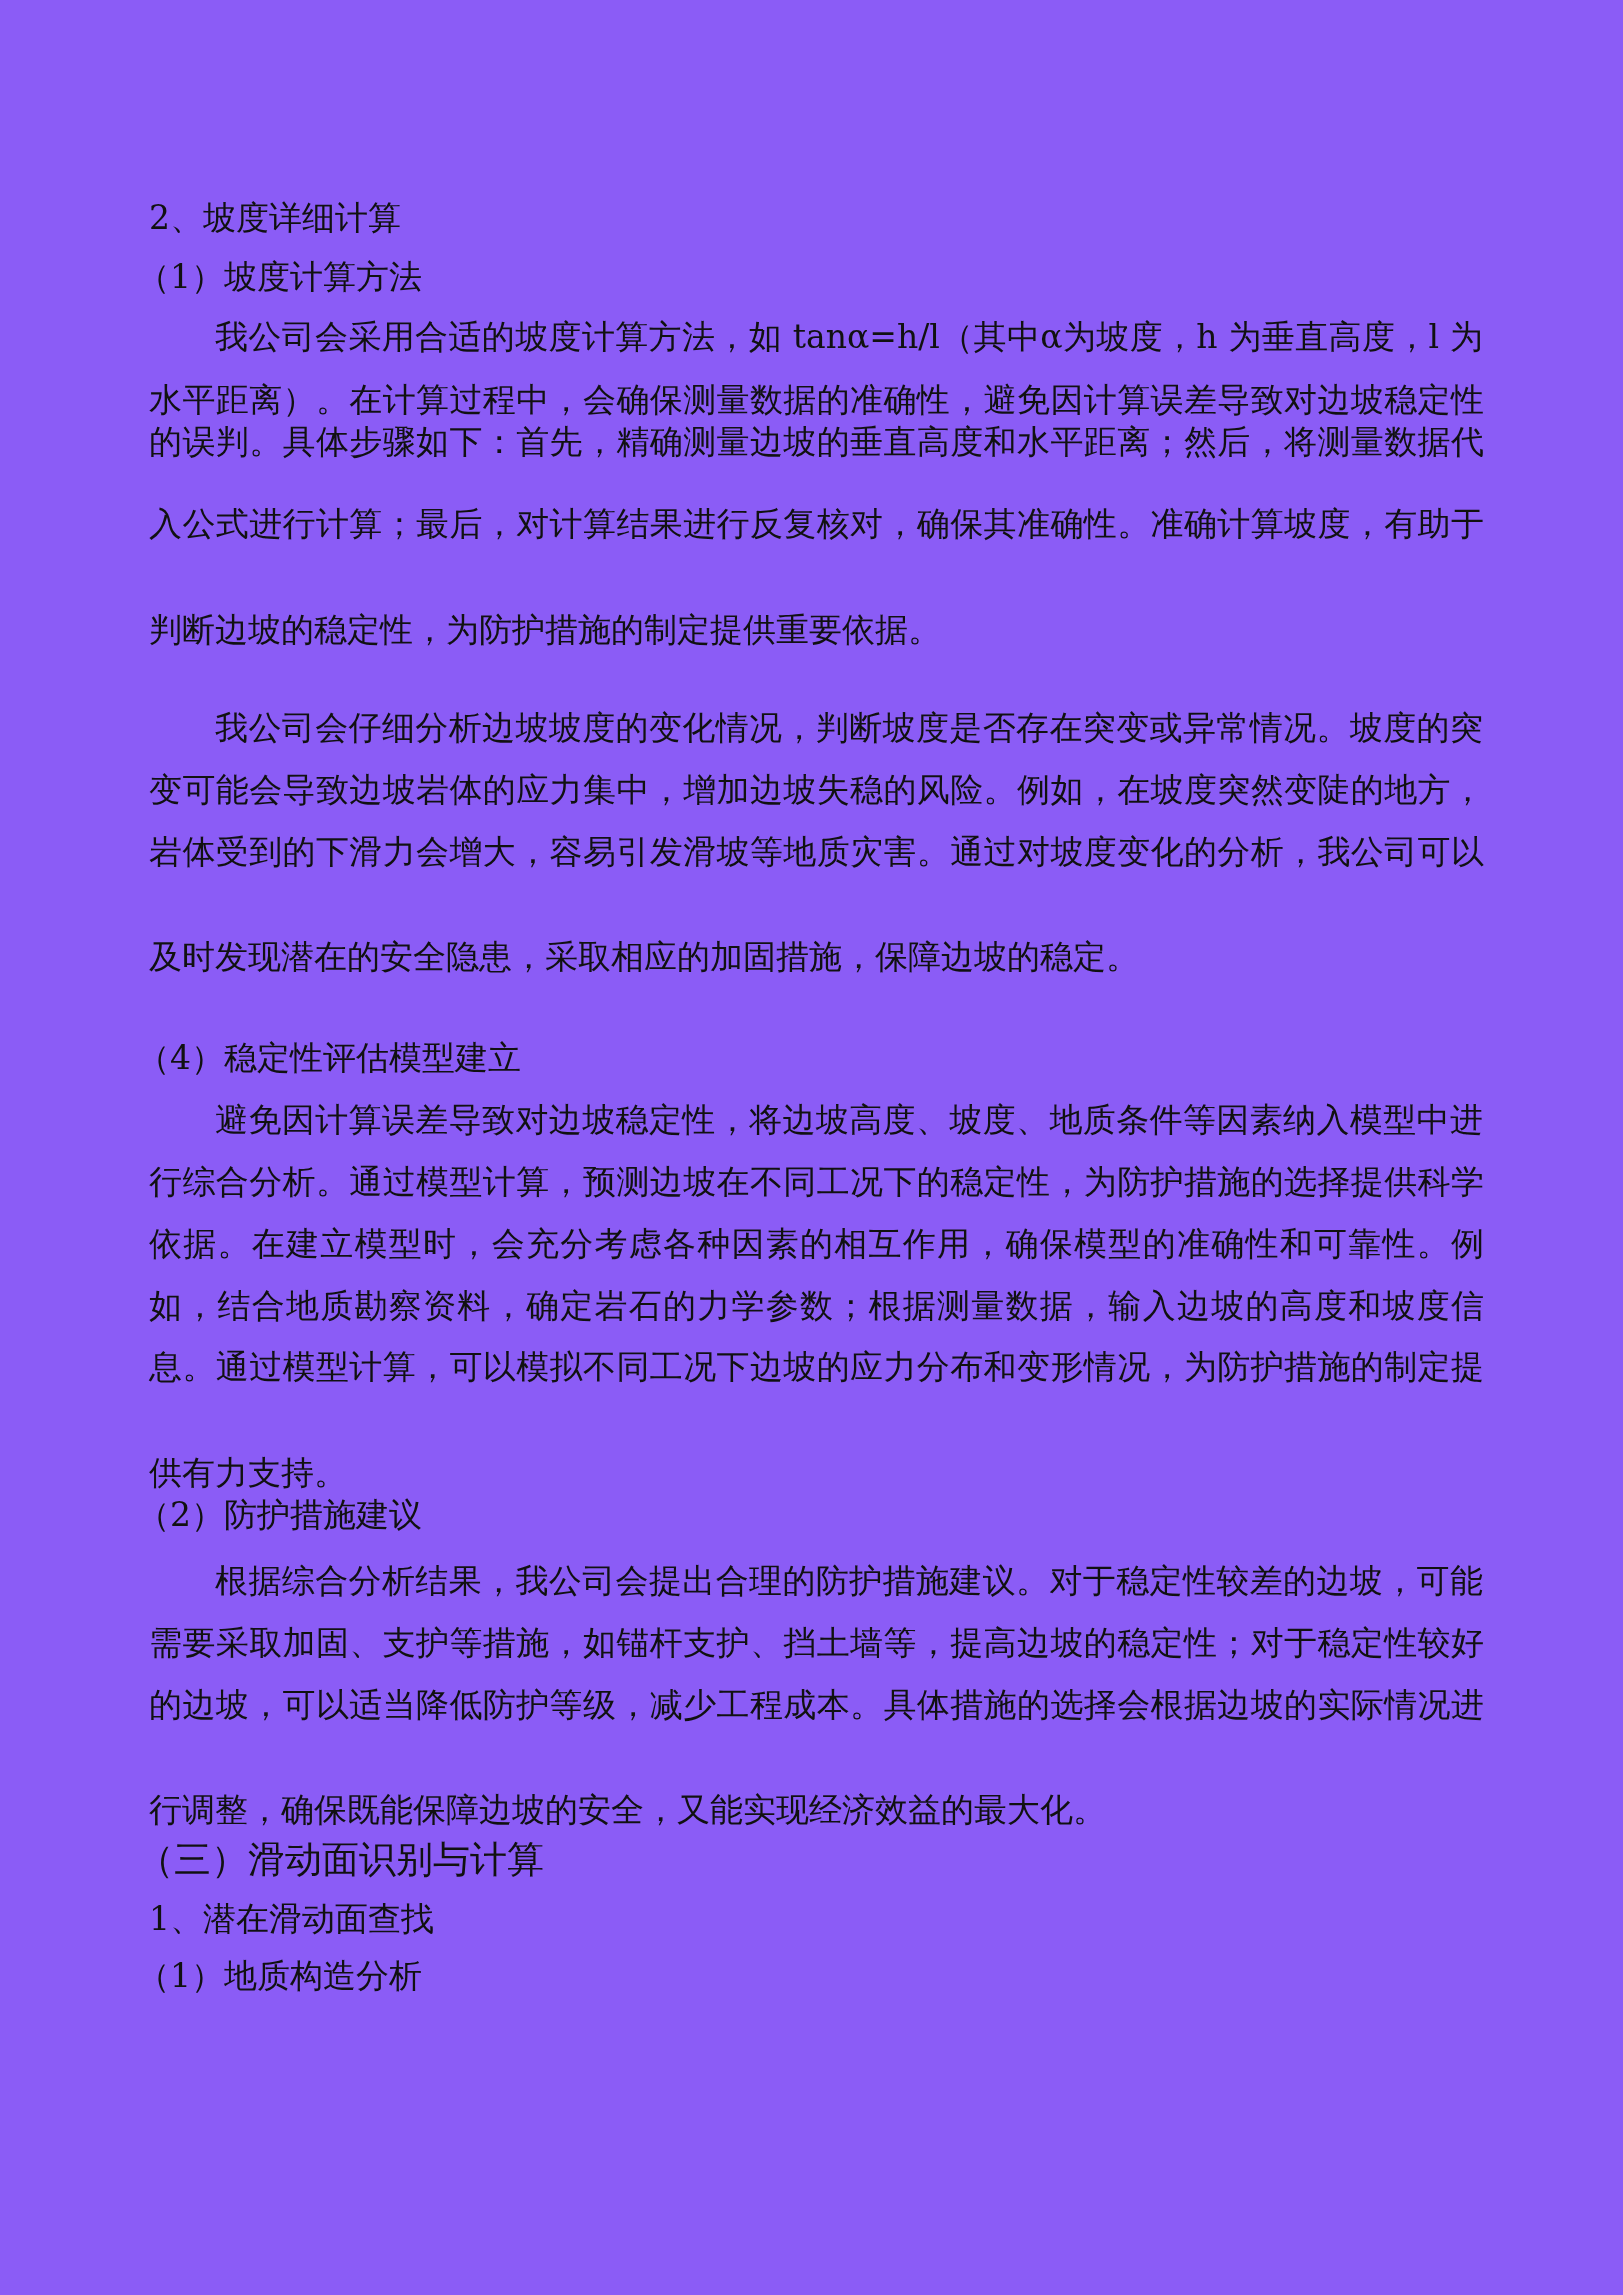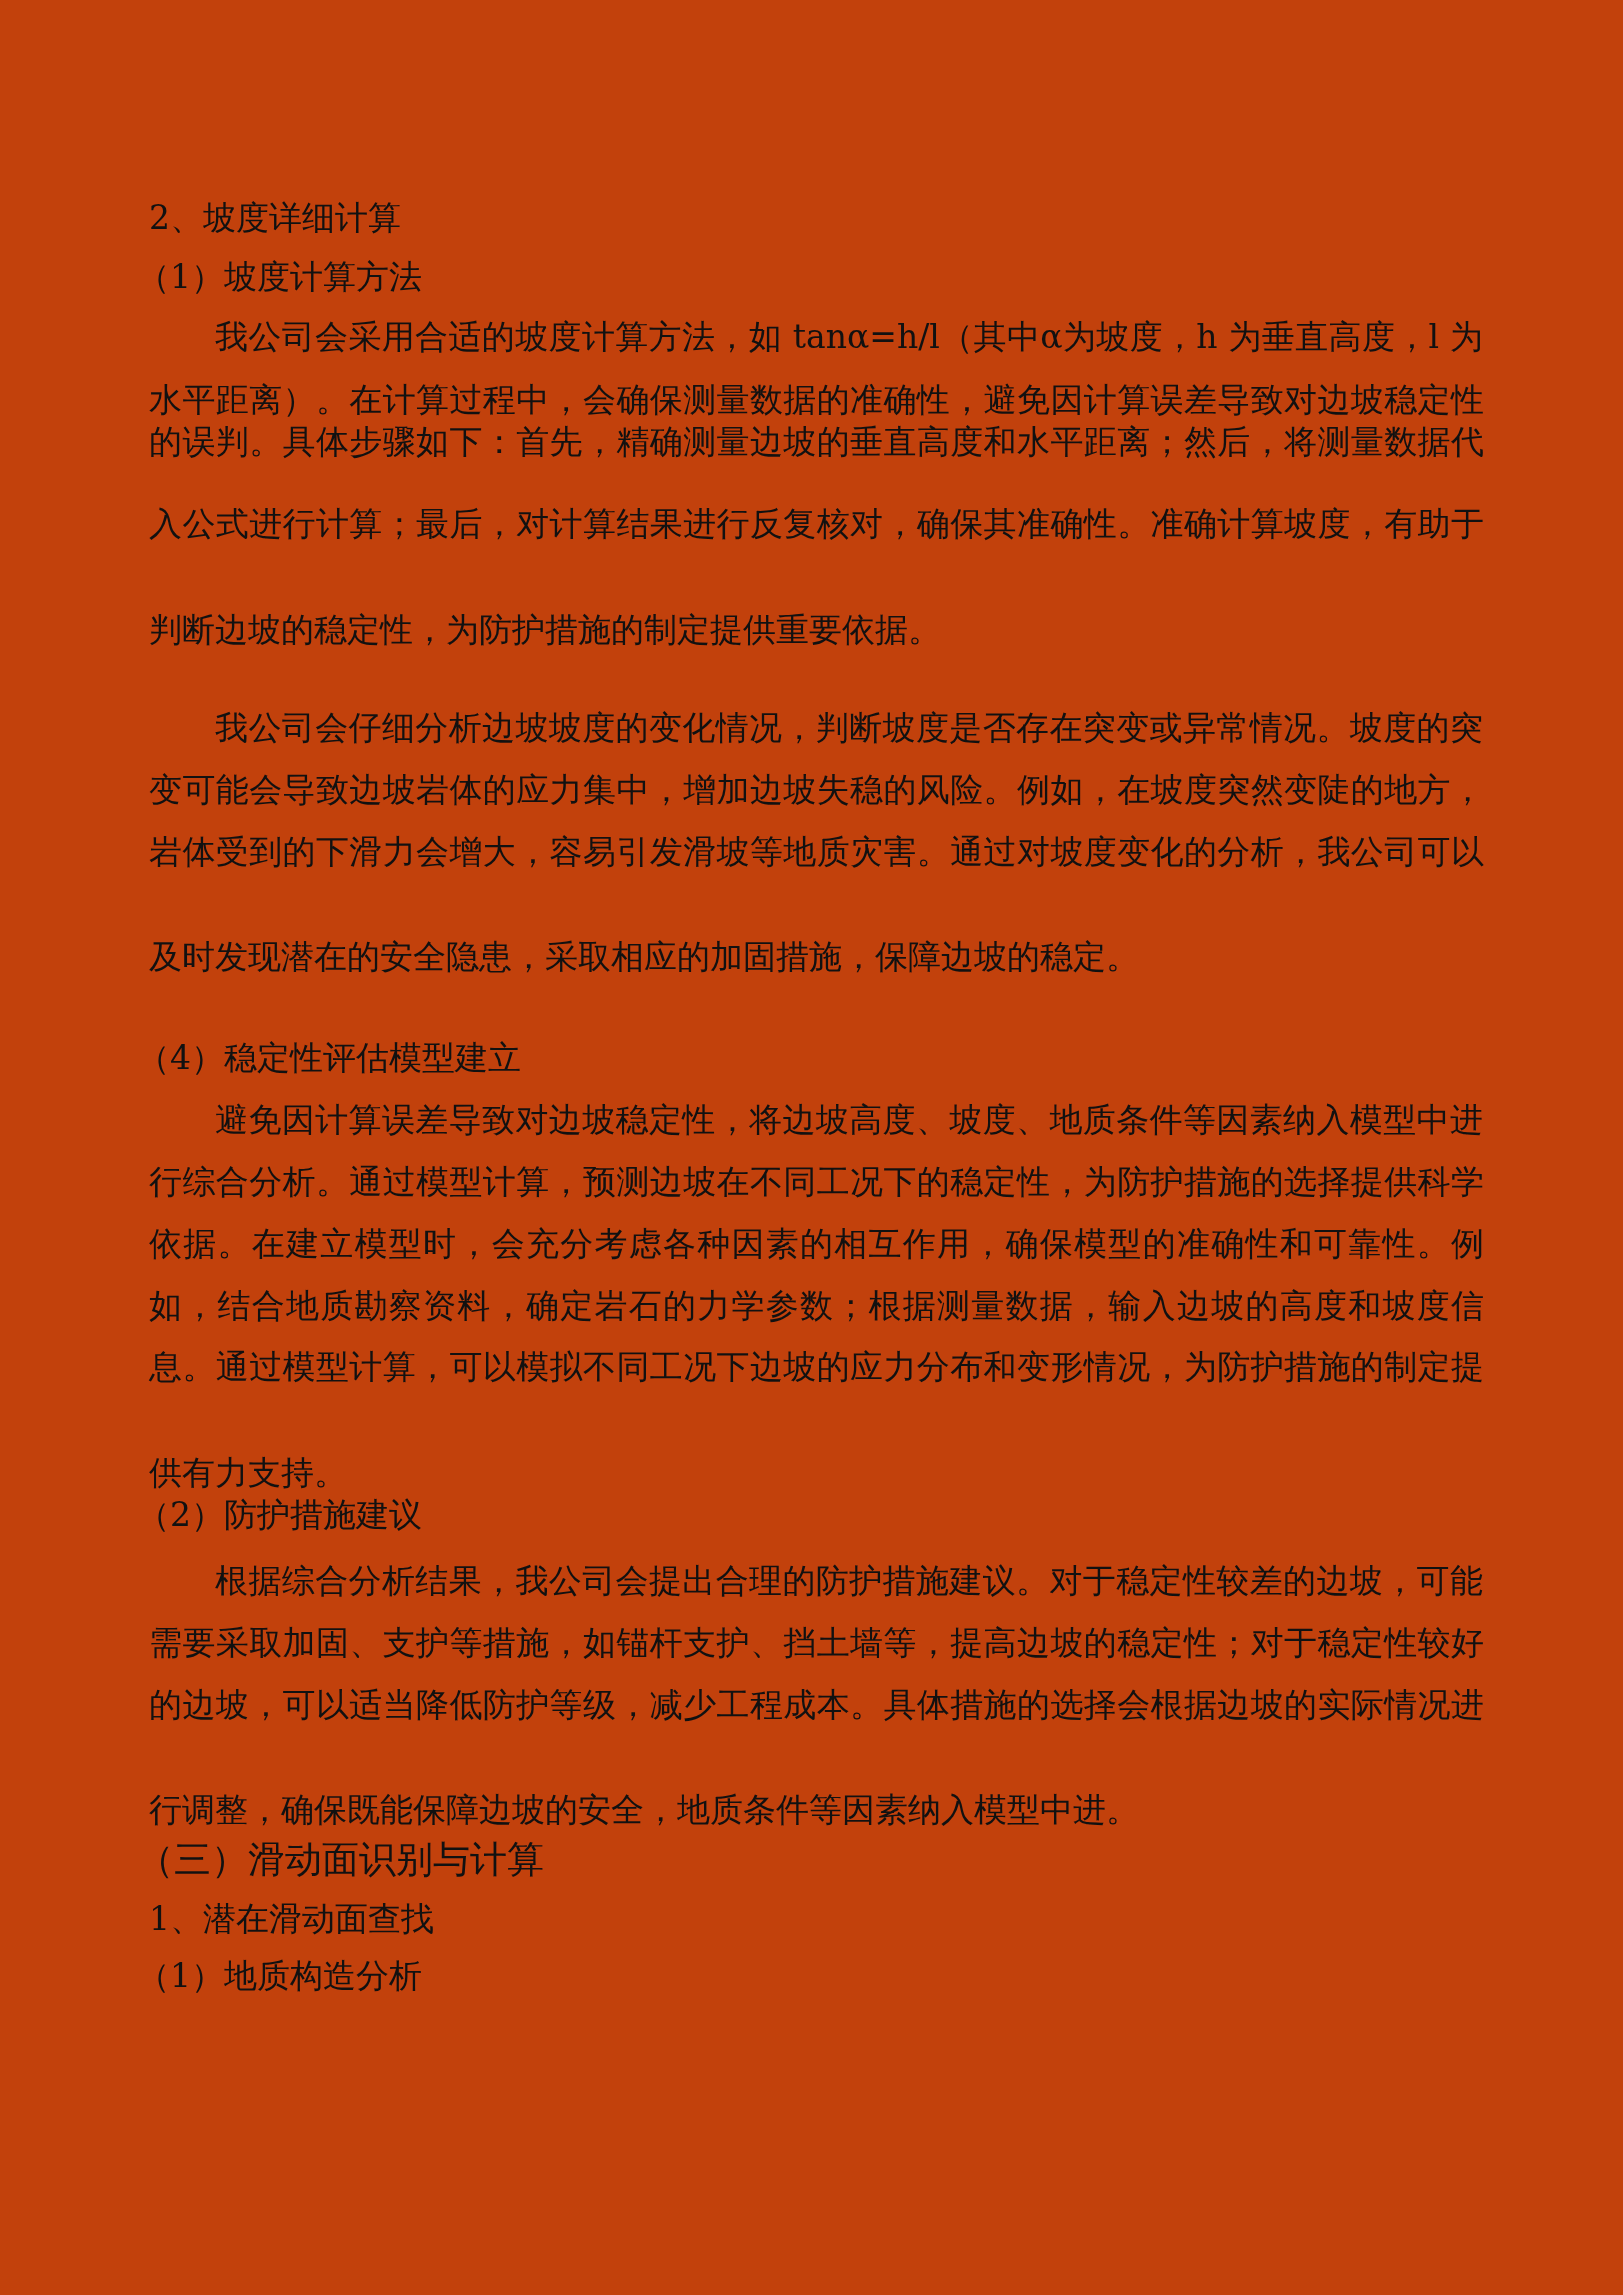--- a/index.html
+++ b/index.html
@@ -1,17 +1,17 @@
 <!DOCTYPE html>
 <html style="font-size:10.5px"><head>
 <meta charset="utf-8">
 <style>
   html, body { margin: 0; padding: 0; background: #ffffff; }
   body { width: 1623px; height: 2295px; position: relative; overflow: hidden; }
-  .page { position: absolute; left: 0; top: 0; width: 1623px; height: 2295px; background: #c2410c; }
+  .page { position: absolute; left: 0; top: 0; width: 1623px; height: 2295px; background: #8b5cf6; }
   .ln {
     position: absolute;
     left: 149px;
     width: 1335px;
     height: 39px;
     line-height: 39px;
     font-family: "DejaVu Serif", "Liberation Serif", serif;
     font-size: 33px;
     color: #111111;
     white-space: nowrap;
@@ -59,21 +59,21 @@
     <div class="ln" style="top:1347px">息。通过模型计算，可以模拟不同工况下边坡的应力分布和变形情况，为防护措施的制定提</div>
     <div class="ln last" style="top:1409px">供有力支持。</div>
   </div>
 
   <div class="ln h3" style="top:1495px">（2）防护措施建议</div>
 
   <div>
     <div class="ln indent" style="top:1561px">根据综合分析结果，我公司会提出合理的防护措施建议。对于稳定性较差的边坡，可能</div>
     <div class="ln" style="top:1623px">需要采取加固、支护等措施，如锚杆支护、挡土墙等，提高边坡的稳定性；对于稳定性较好</div>
     <div class="ln" style="top:1685px">的边坡，可以适当降低防护等级，减少工程成本。具体措施的选择会根据边坡的实际情况进</div>
-    <div class="ln last" style="top:1746px">行调整，确保既能保障边坡的安全，地质条件等因素纳入模型中进。</div>
+    <div class="ln last" style="top:1746px">行调整，确保既能保障边坡的安全，又能实现经济效益的最大化。</div>
   </div>
 
   <div class="ln sec" style="top:1837px">（三）滑动面识别与计算</div>
   <div class="ln h2" style="top:1899px">1、潜在滑动面查找</div>
   <div class="ln h3" style="top:1956px">（1）地质构造分析</div>
 
 </div>
 
 
 </body></html>

